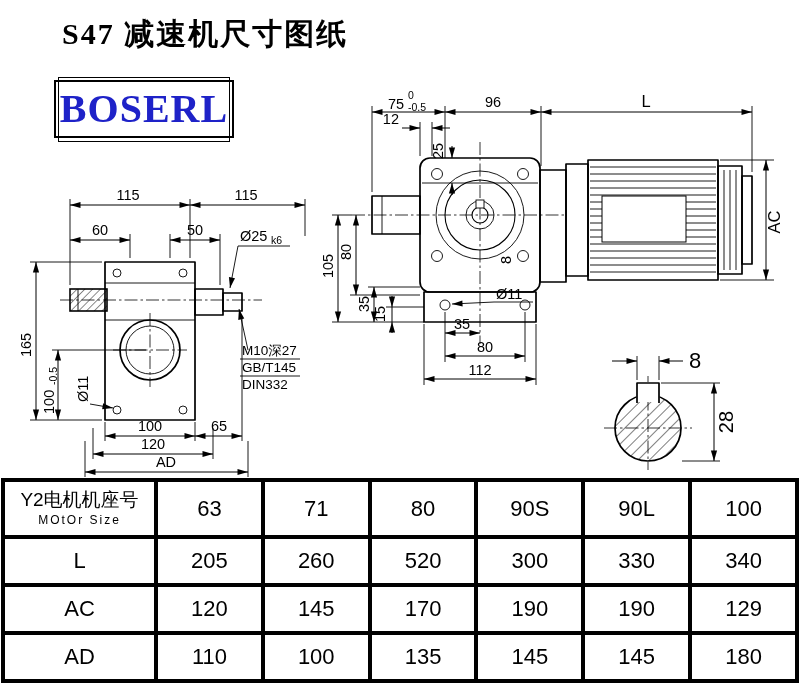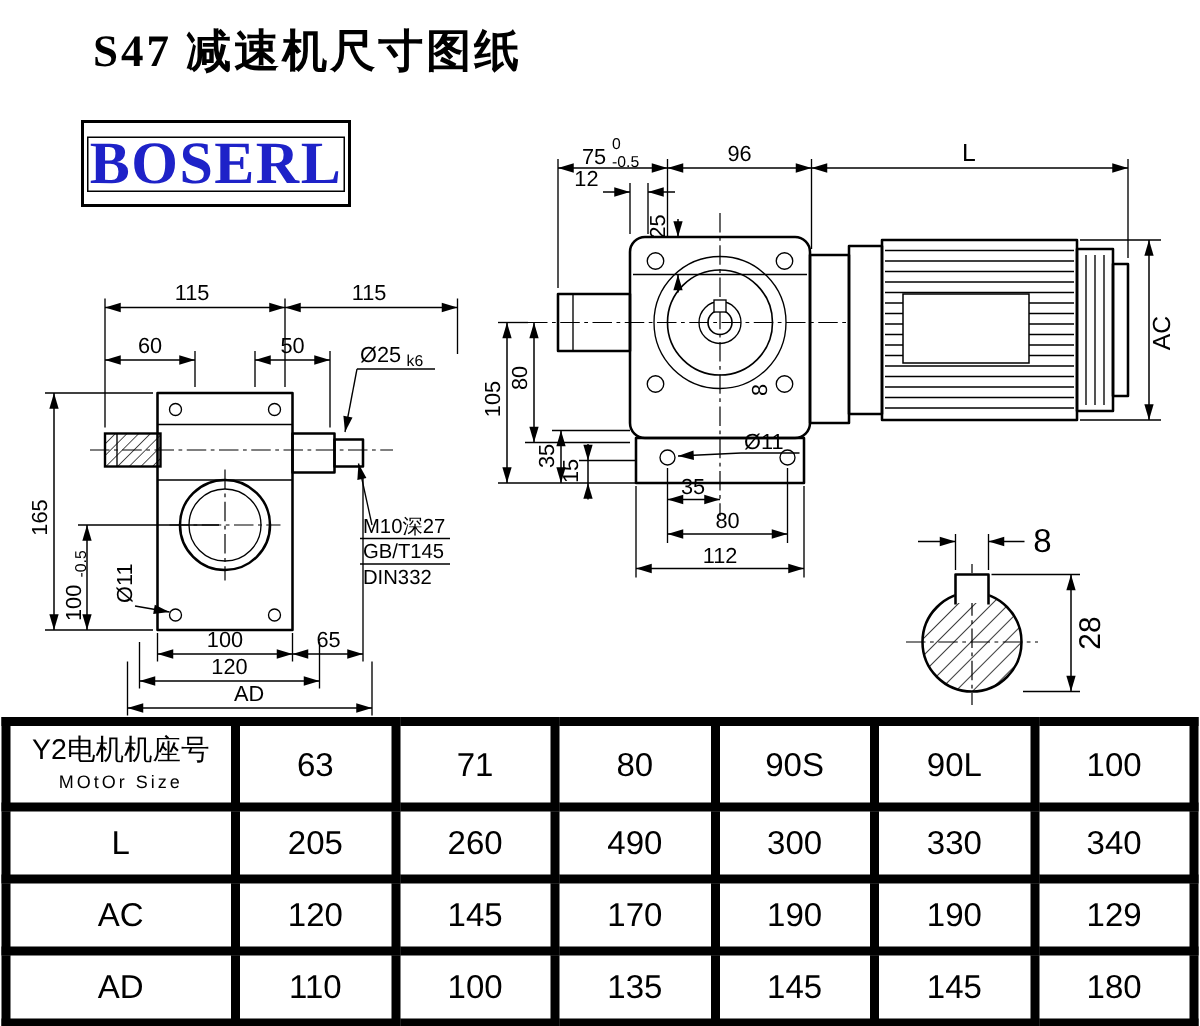--- a/index.html
+++ b/index.html
@@ -10,21 +10,21 @@
   .title {
     position:absolute; left:62px; top:14px;
     font-family:"Liberation Serif", serif;
     font-size:30px; font-weight:bold; color:#000; letter-spacing:2px;
   }
   .logo {
     position:absolute; left:54px; top:80px; width:180px; height:58px;
     border:2px solid #000; display:flex; align-items:center; justify-content:center;
   }
   .logo-inner {
-    width:172px; height:37px; border:1px solid #000;
+    width:172px; height:65px; border:1px solid #000;
     display:flex; align-items:center; justify-content:center;
   }
   .logo-text {
     font-family:"Liberation Serif", serif; font-weight:bold;
     font-size:40px; color:#1e22c8; letter-spacing:1px; line-height:1;
   }
 
   svg.drawing { position:absolute; left:0; top:58px; }
 
   .ol { fill:none; stroke:#000; stroke-width:1.7; stroke-linejoin:round; }
@@ -38,21 +38,21 @@
   text.big { font-size:16.5px; }
   text.note { font-size:13.5px; }
   text.huge { font-size:22px; }
   text.h2 { font-size:20px; }
 
   table.dim-table {
     position:absolute; left:1px; top:478px; width:798px;
     border-collapse:collapse; table-layout:fixed;
   }
   .dim-table td {
-    border:6px solid #000000; text-align:center; vertical-align:middle;
+    border:4px solid #000000; text-align:center; vertical-align:middle;
     font-size:22px; color:#000; height:48px;
   }
   .dim-table tr.hdr td { height:57px; }
   .hd1 { font-size:19px; line-height:1.3; }
   .hd2 { font-size:12px; letter-spacing:2px; line-height:1.3; }
 </style>
 </head>
 <body>
 
 <div class="page">
@@ -309,21 +309,21 @@
         <td>71</td>
         <td>80</td>
         <td>90S</td>
         <td>90L</td>
         <td>100</td>
       </tr>
       <tr>
         <td>L</td>
         <td>205</td>
         <td>260</td>
-        <td>490</td>
+        <td>520</td>
         <td>300</td>
         <td>330</td>
         <td>340</td>
       </tr>
       <tr>
         <td>AC</td>
         <td>120</td>
         <td>145</td>
         <td>170</td>
         <td>190</td>

